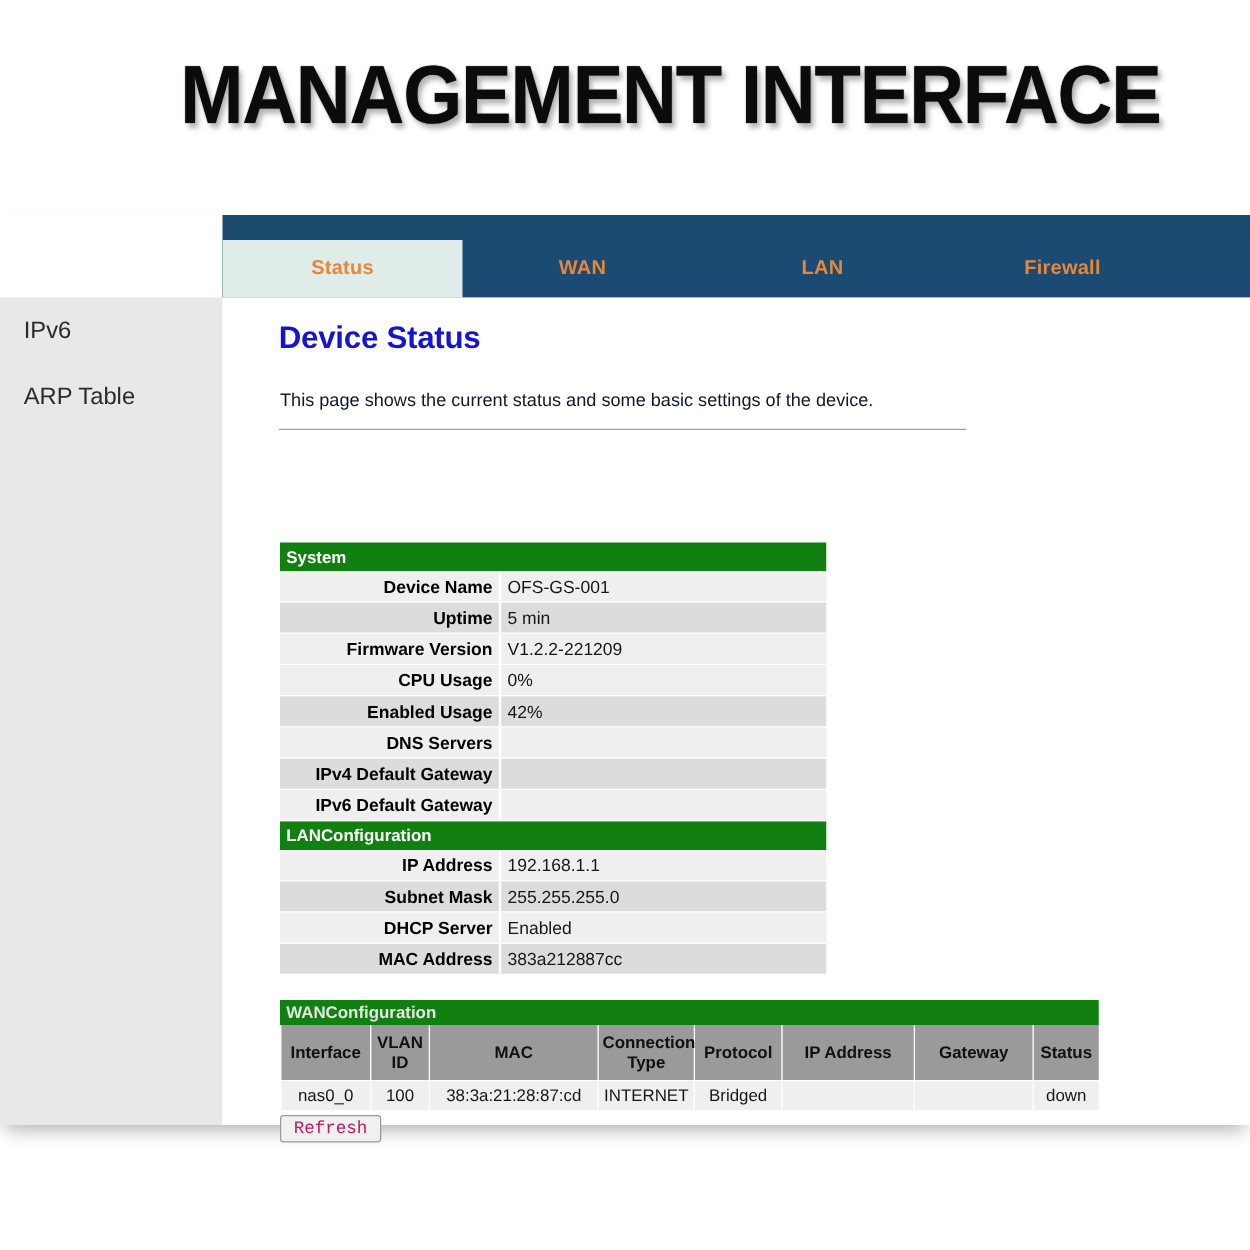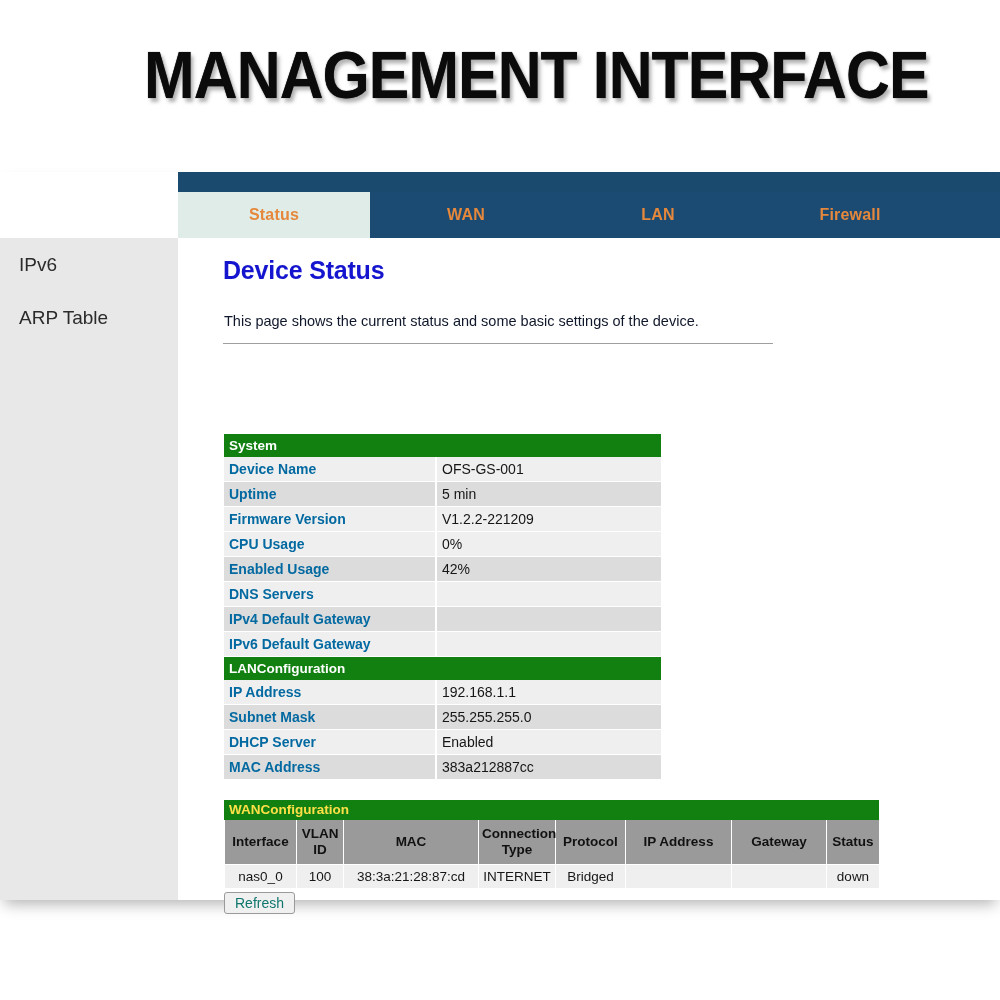--- a/index.html
+++ b/index.html
@@ -100,60 +100,61 @@
   .status-table td { padding: 4px 5px; height: 23px; vertical-align: middle; }
   .status-table tr.section td {
     background: #118011;
     color: #ffffff;
     font-weight: bold;
     font-size: 13.5px;
     padding-left: 5px;
     height: 19px;
   }
   .status-table td.k {
-    width: 212px;
+    width: 176px;
     font-weight: bold;
-    color: #0369a1;
+    color: #000000;
+    text-align: right;
   }
   .status-table td.v { color: #161616; }
   .status-table tr.odd td.k, .status-table tr.odd td.v { background: #efefef; }
   .status-table tr.even td.k, .status-table tr.even td.v { background: #dcdcdc; }
   .status-table td.k { border-right: 2px solid #ffffff; }
   .status-table tr.odd td, .status-table tr.even td { border-bottom: 1px solid #ffffff; }
 
   
   .wan-wrap { position: absolute; left: 46px; top: 562px; width: 655px; }
   .wan-head-bar {
-    background: #118011; color: #fde047; font-weight: bold;
+    background: #118011; color: #e5e5e5; font-weight: bold;
     font-size: 13.5px; padding: 2px 5px; height: 20px; line-height: 16px;
   }
   table.wan {
     border-collapse: collapse; width: 655px; font-size: 13.5px;
     table-layout: fixed;
   }
   table.wan th {
     background: #9a9a9a; color: #111; font-weight: bold;
     border: 1px solid #ffffff; border-top: none;
     padding: 4px 3px; height: 44px; vertical-align: middle;
     line-height: 16px;
   }
   table.wan td {
     background: #efefef; color: #161616; font-weight: normal;
     border: 1px solid #ffffff; text-align: center;
     padding: 3px 3px; height: 24px;
   }
   .refresh-btn {
     margin-top: 3px;
-    font-family: Liberation Sans, sans-serif;
+    font-family: Liberation Mono, monospace;
     font-size: 14px;
     padding: 2px 10px;
     background: #f0f0f0;
     border: 1px solid #9a9a9a;
     border-radius: 3px;
-    color: #0f766e;
+    color: #be185d;
     cursor: pointer;
   }
 </style>
 </head>
 <body>
 
 <div id="root">
 
   <div class="banner">
     <div class="banner-title">MANAGEMENT INTERFACE</div>

